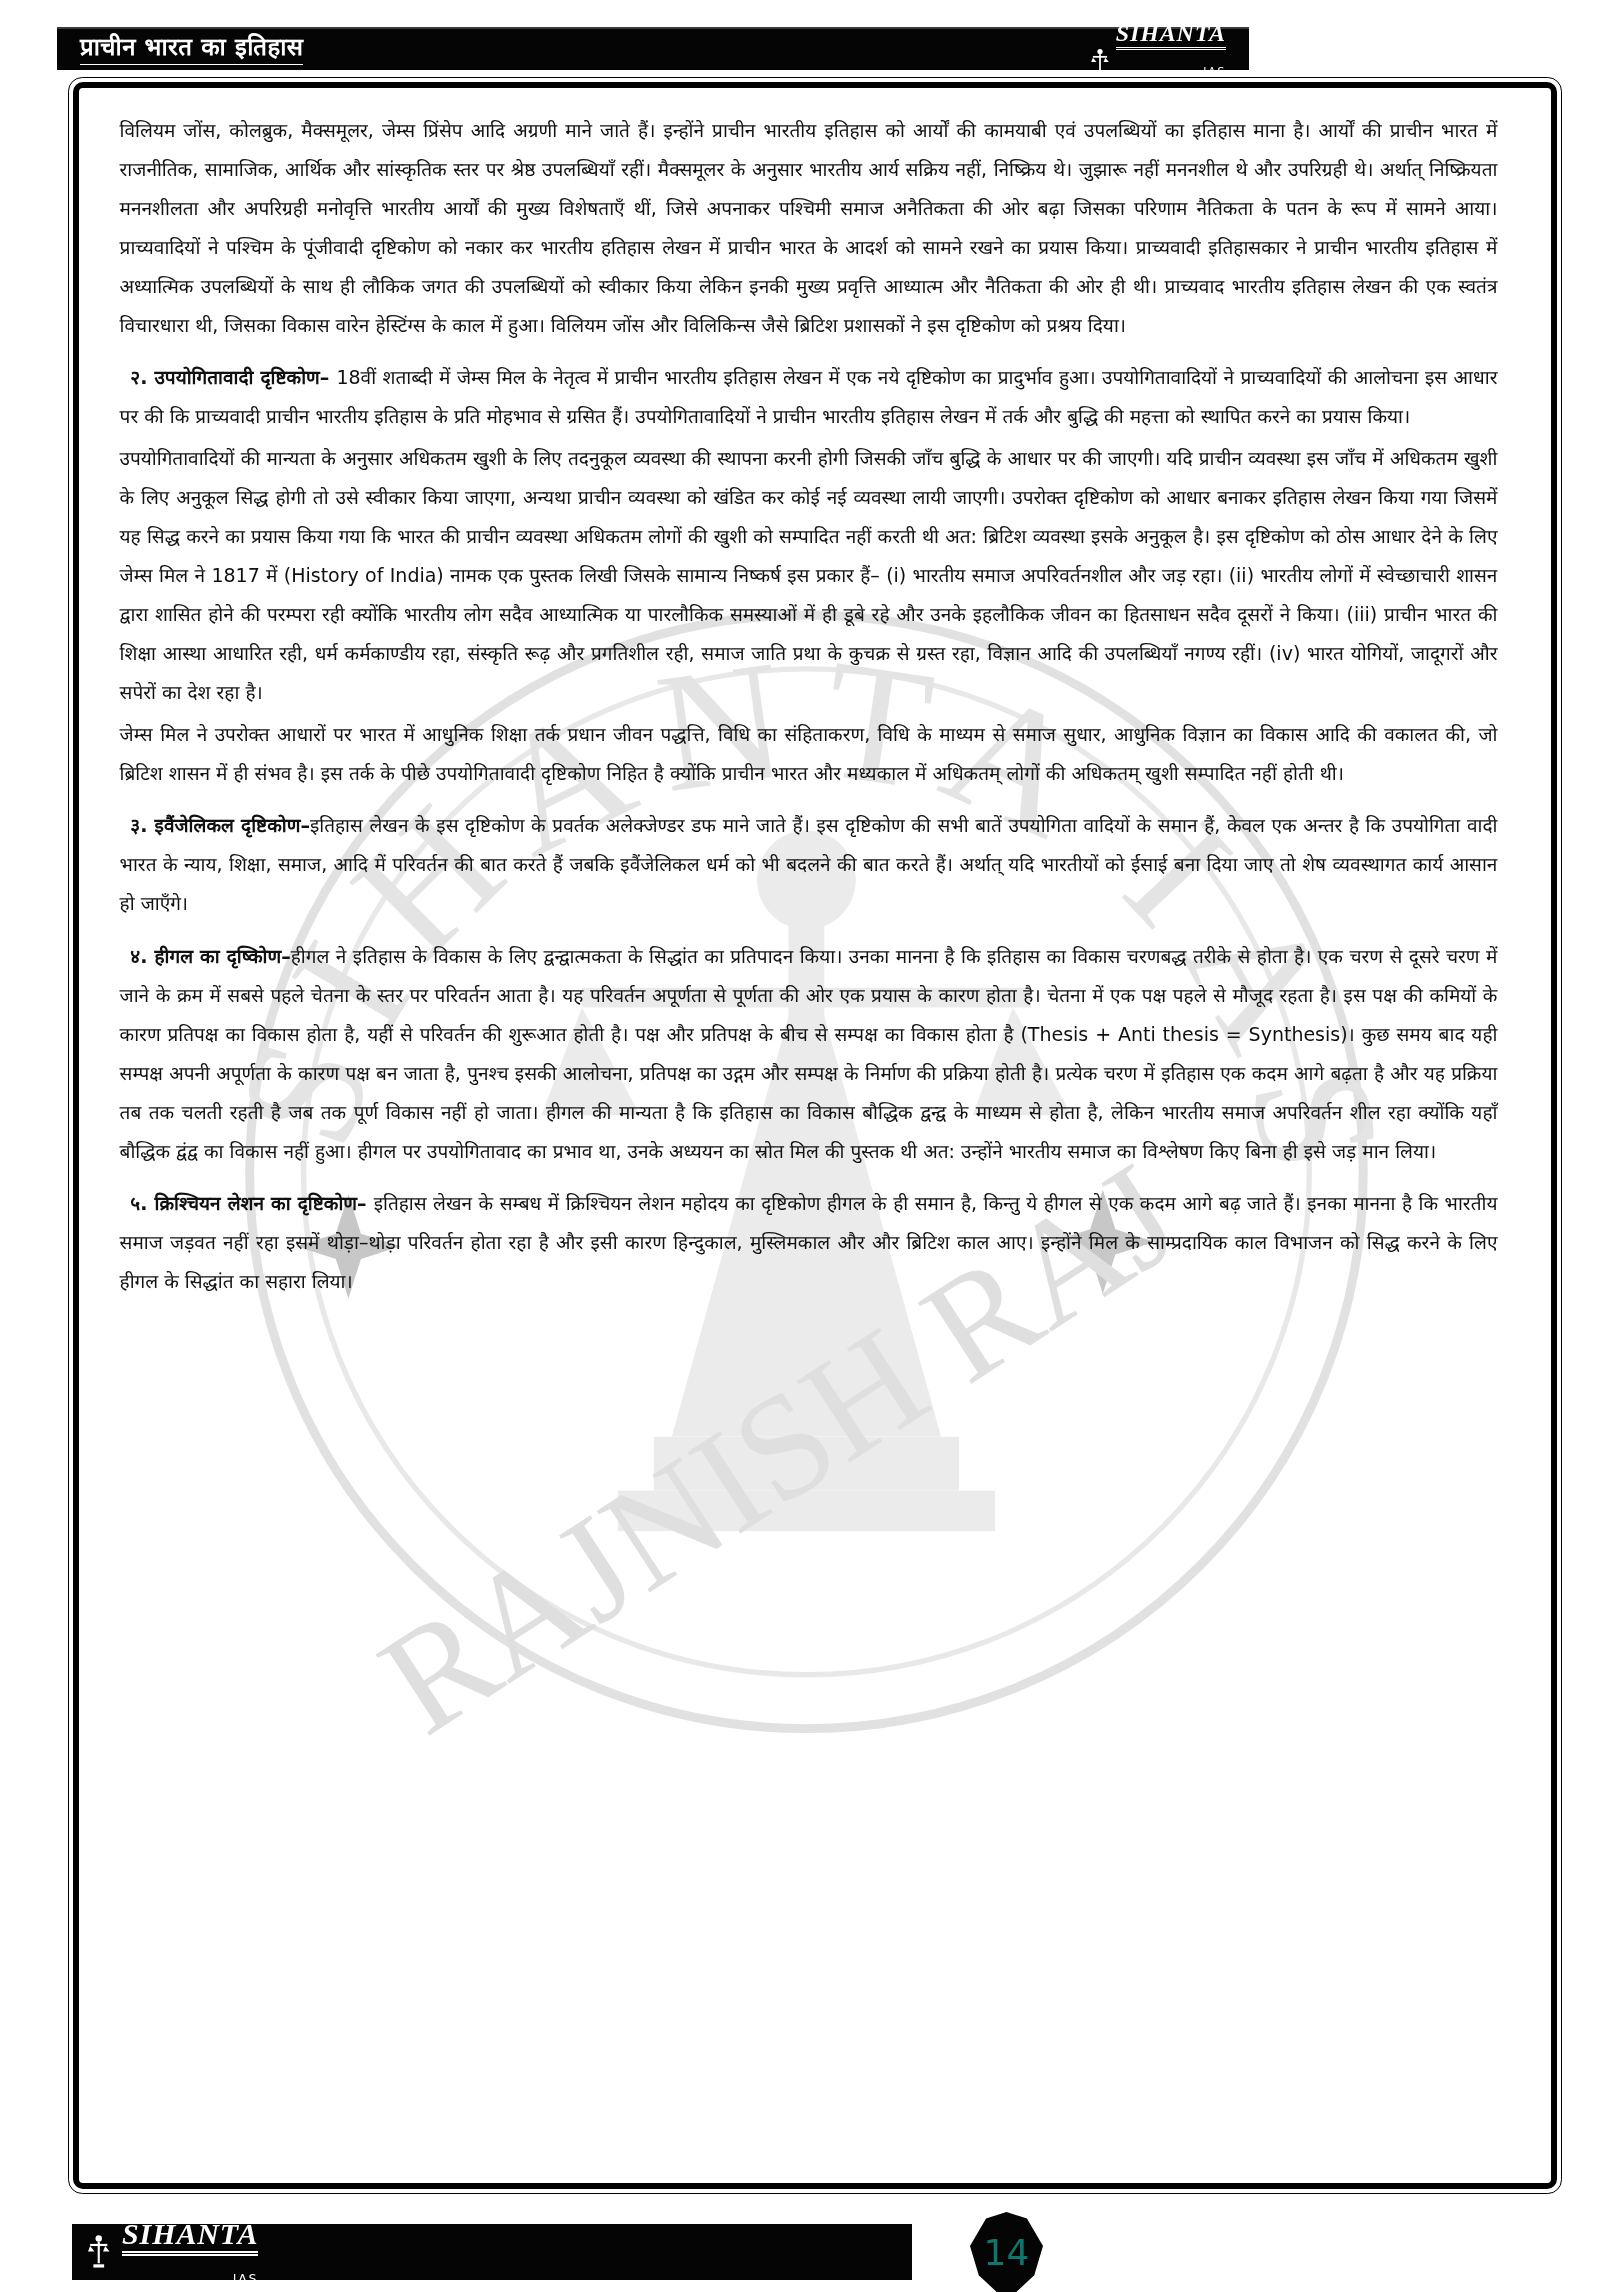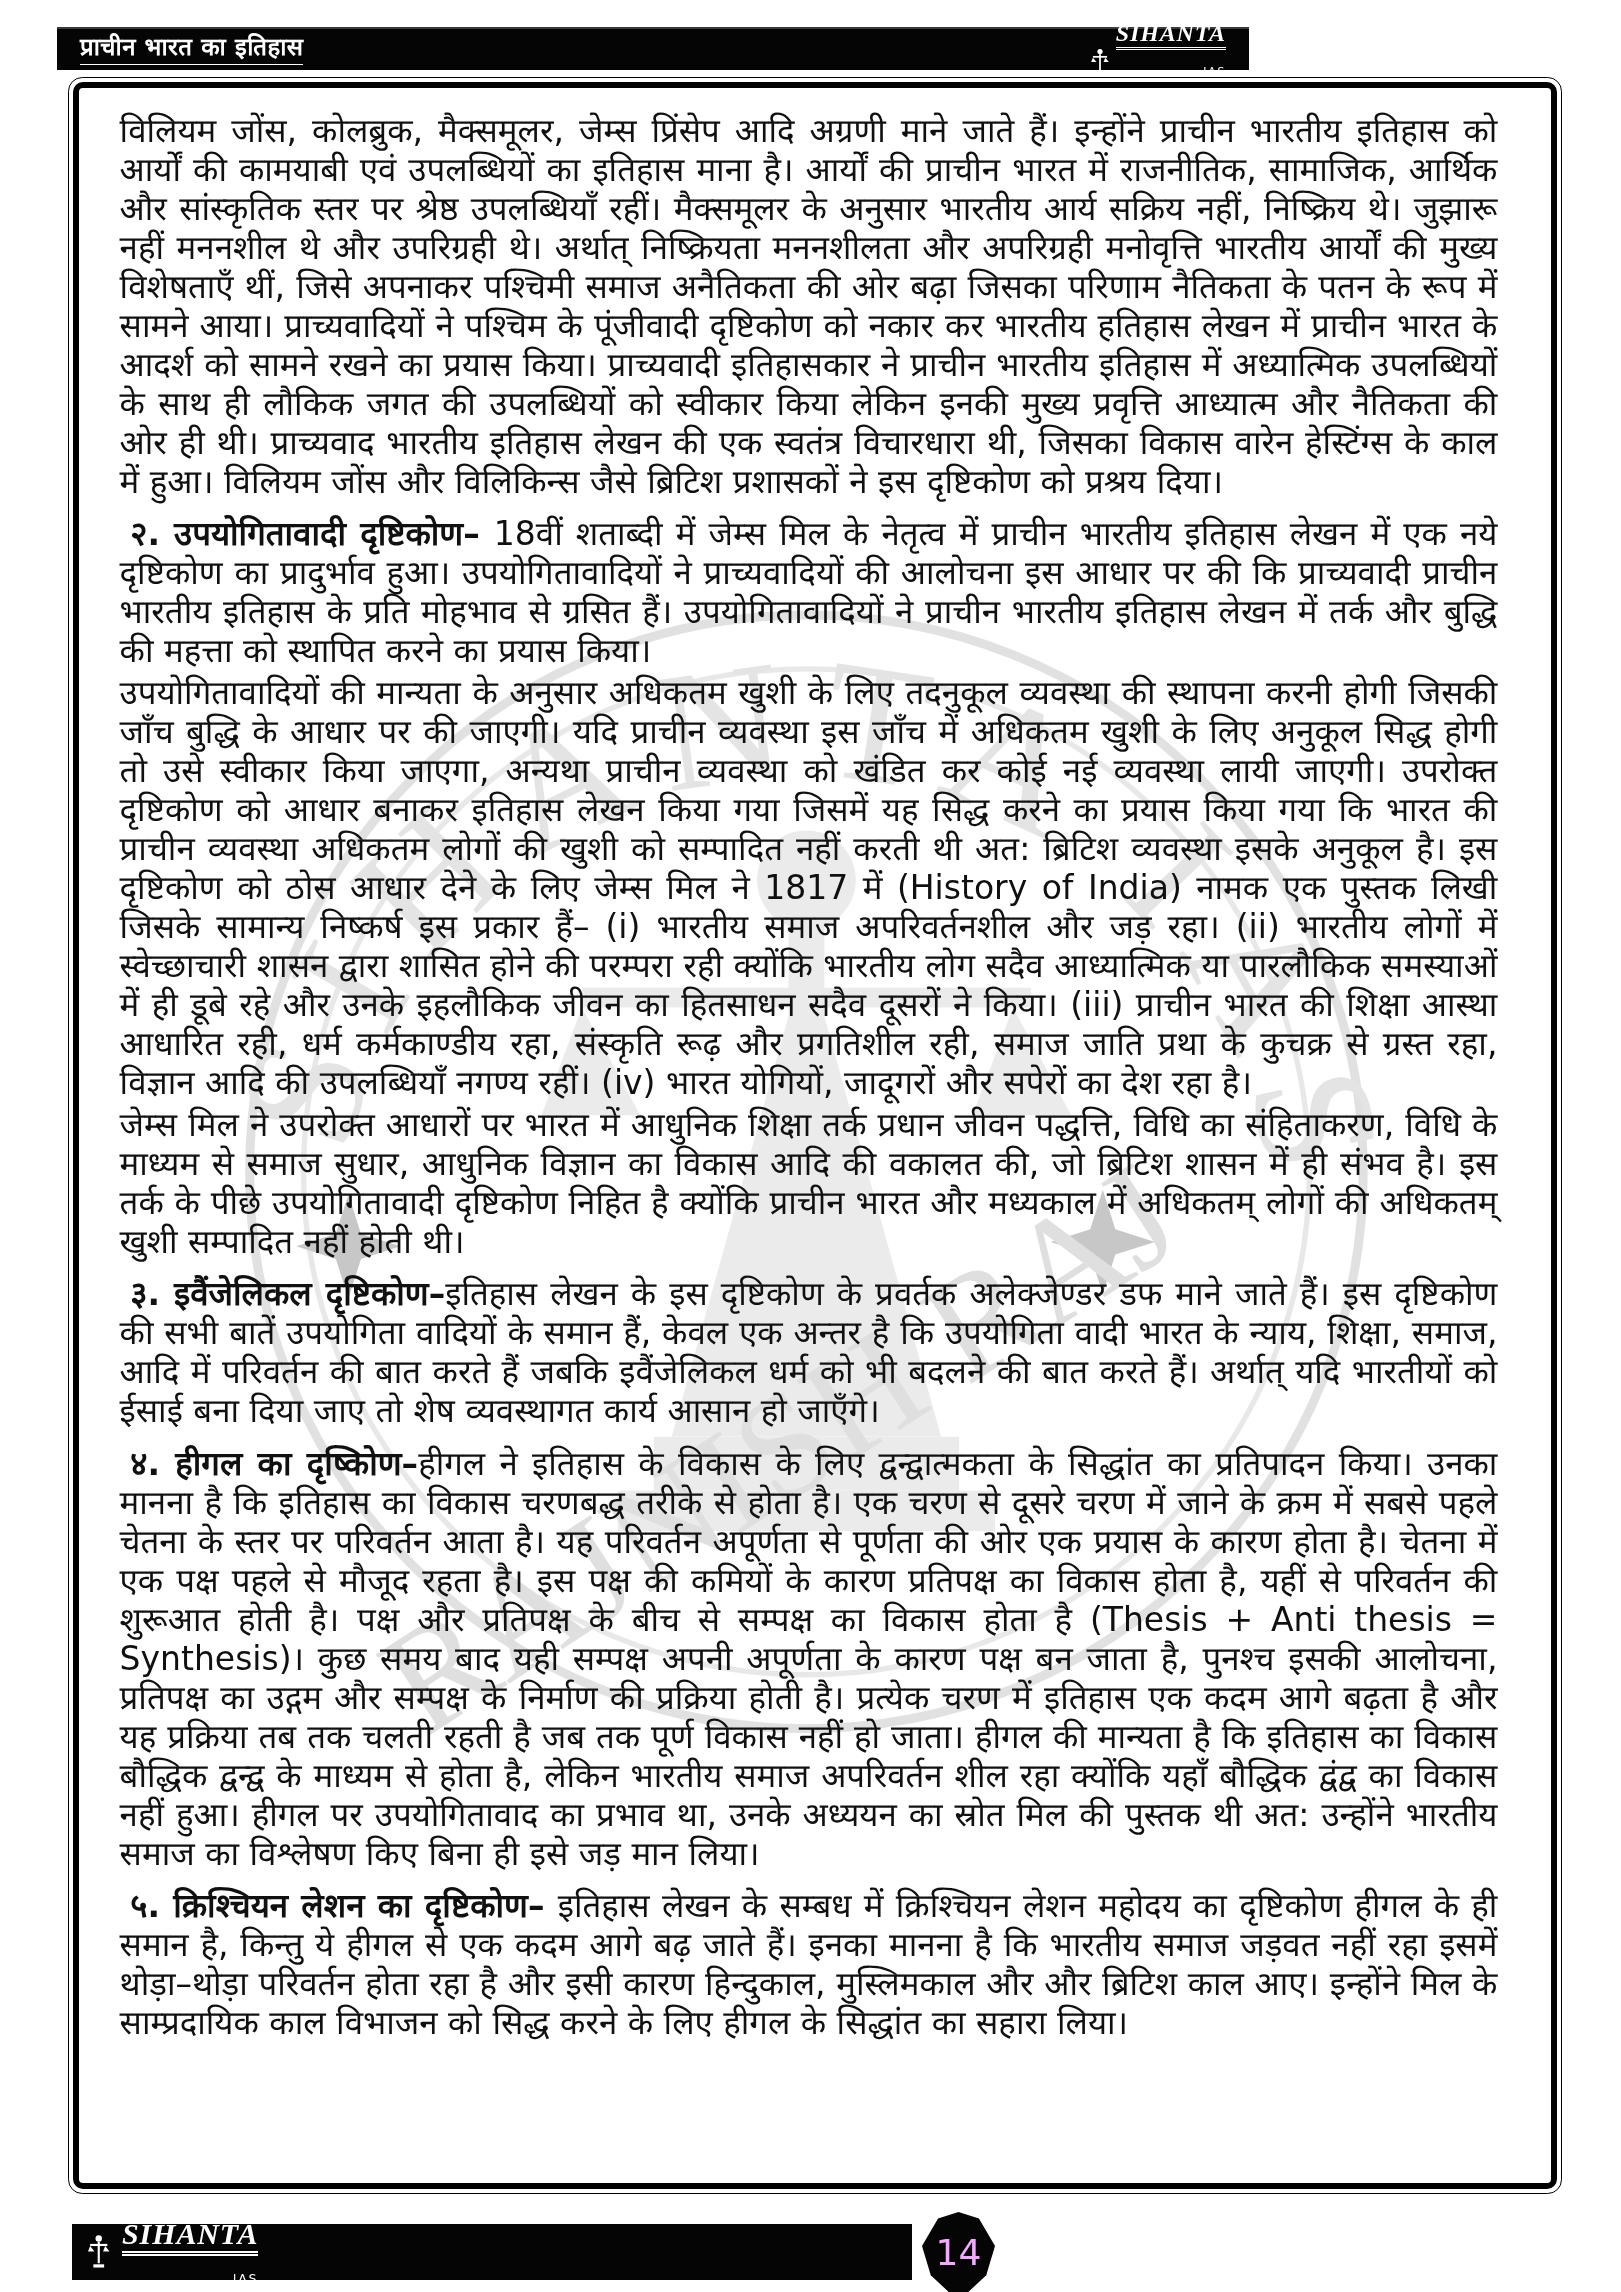--- a/index.html
+++ b/index.html
@@ -31,40 +31,40 @@
     position:absolute;left:68px;top:77px;width:1494px;height:2117px;
     border:1.8px solid #000;border-radius:14.3px;box-sizing:border-box;background:#fff;
   }
   .frame-inner{
     position:absolute;left:3.6px;top:3.6px;right:3.6px;bottom:3.6px;
     border:6.3px solid #000;border-radius:9.9px;box-sizing:border-box;overflow:hidden;background:#fff;
   }
   .watermark{position:absolute;left:0;top:0;width:100%;height:100%;z-index:0;pointer-events:none;}
   .content{
     position:relative;z-index:1;padding:23px 54px 0 41px;box-sizing:border-box;
-    font-size:33px;line-height:39px;text-align:justify;
+    font-size:19px;line-height:39px;text-align:justify;
   }
   .para{margin:0;}
   .para + .para{margin-top:3px;}
   .para.section{margin-top:13.4px;text-indent:10.7px;}
   .para.section b{font-weight:bold;margin-top:44px;}
   
   .footer-bar{
     position:absolute;left:72px;top:2224px;width:840px;height:56px;background:#050505;
     display:flex;align-items:center;gap:12.5px;padding:0 16px;box-sizing:border-box;color:#fff;
   }
   .footer-bar .figure{width:21.5px;height:39px;}
   .footer-brand{display:flex;flex-direction:column;align-items:flex-end;line-height:1;}
   .footer-brand .brand-name{font-size:30px;border-bottom:5.4px double #ffffff;padding-bottom:1.8px;}
   .footer-brand .brand-sub{font-size:12.5px;}
   .footer-text{font-size:26px;font-weight:bold;white-space:nowrap;}
   .page-badge{
-    position:absolute;left:922px;top:2212px;width:73px;height:81px;background:#050505;
+    position:absolute;left:970px;top:2212px;width:73px;height:81px;background:#050505;
     clip-path:polygon(50% 0%,78% 8%,100% 42%,88% 78%,62% 100%,38% 100%,12% 78%,0% 42%,22% 8%);
-    display:flex;align-items:center;justify-content:center;color:#f0abfc;font-size:36px;
+    display:flex;align-items:center;justify-content:center;color:#0f766e;font-size:36px;
   }
 </style>
 </head>
 <body>
 
 <div class="header-bar">
   <div class="page-title">प्राचीन भारत का इतिहास</div>
   <div class="brand">
     <svg class="figure" viewBox="0 0 20 34">
       <circle cx="10" cy="4" r="3" fill="#fff"></circle>

